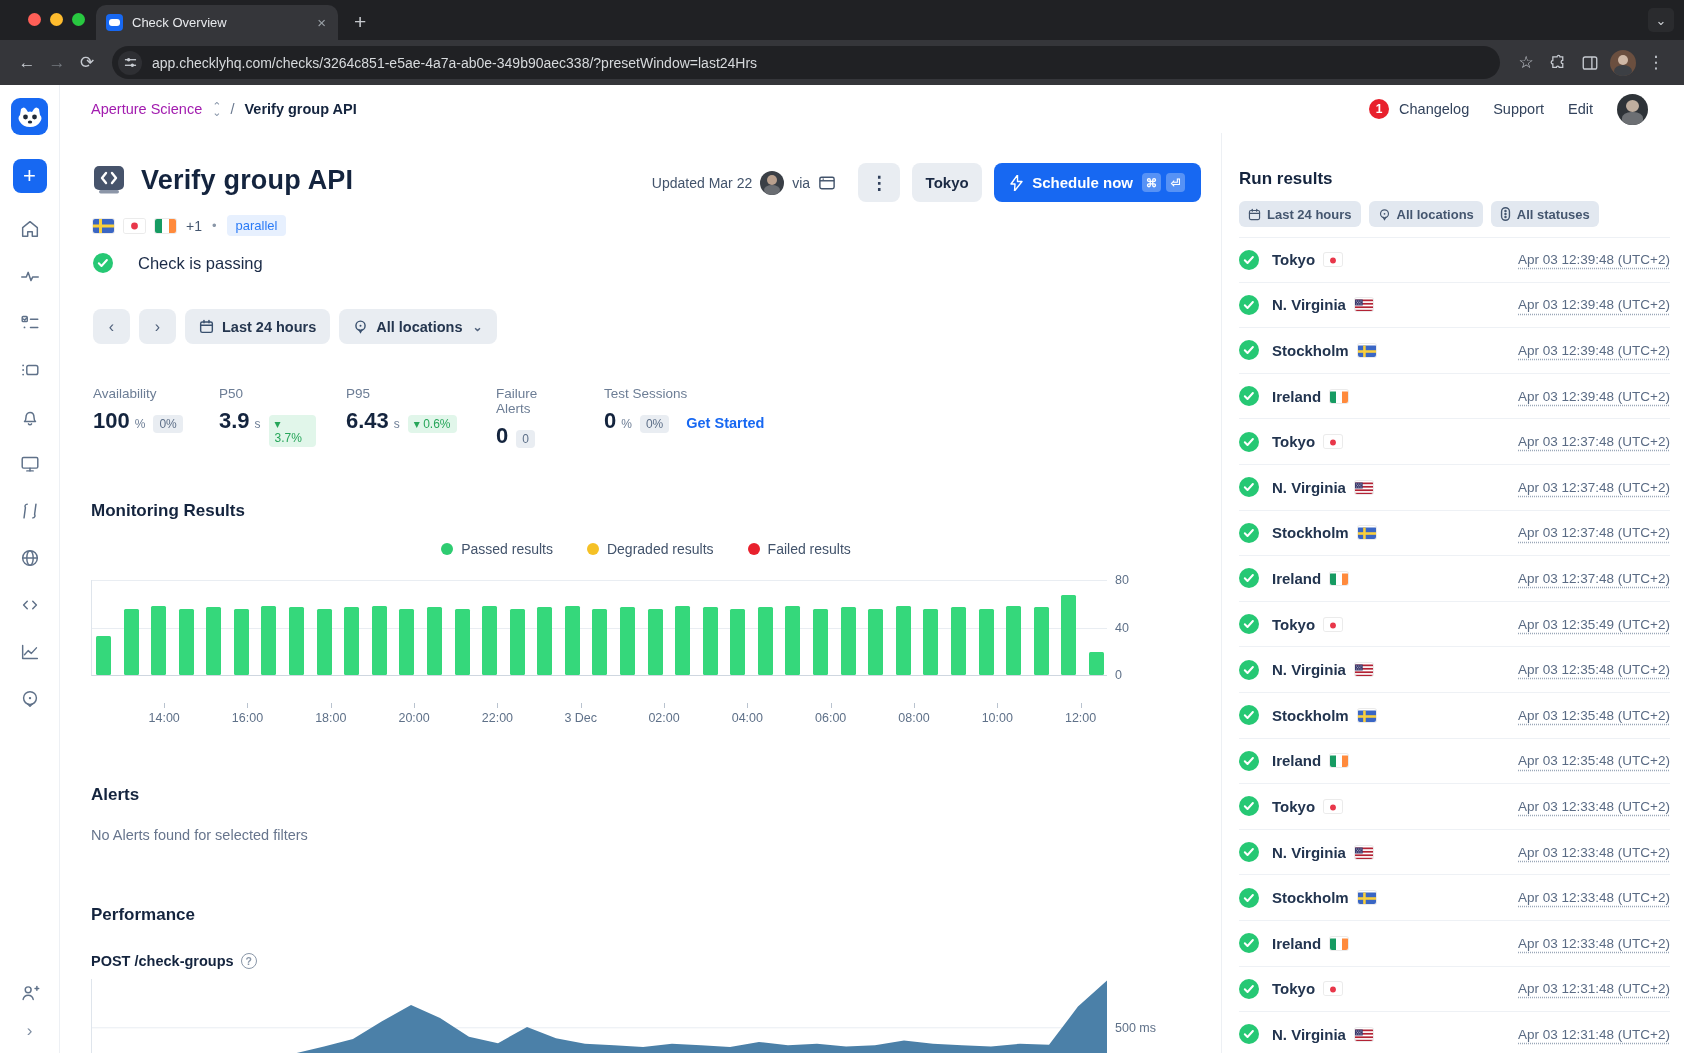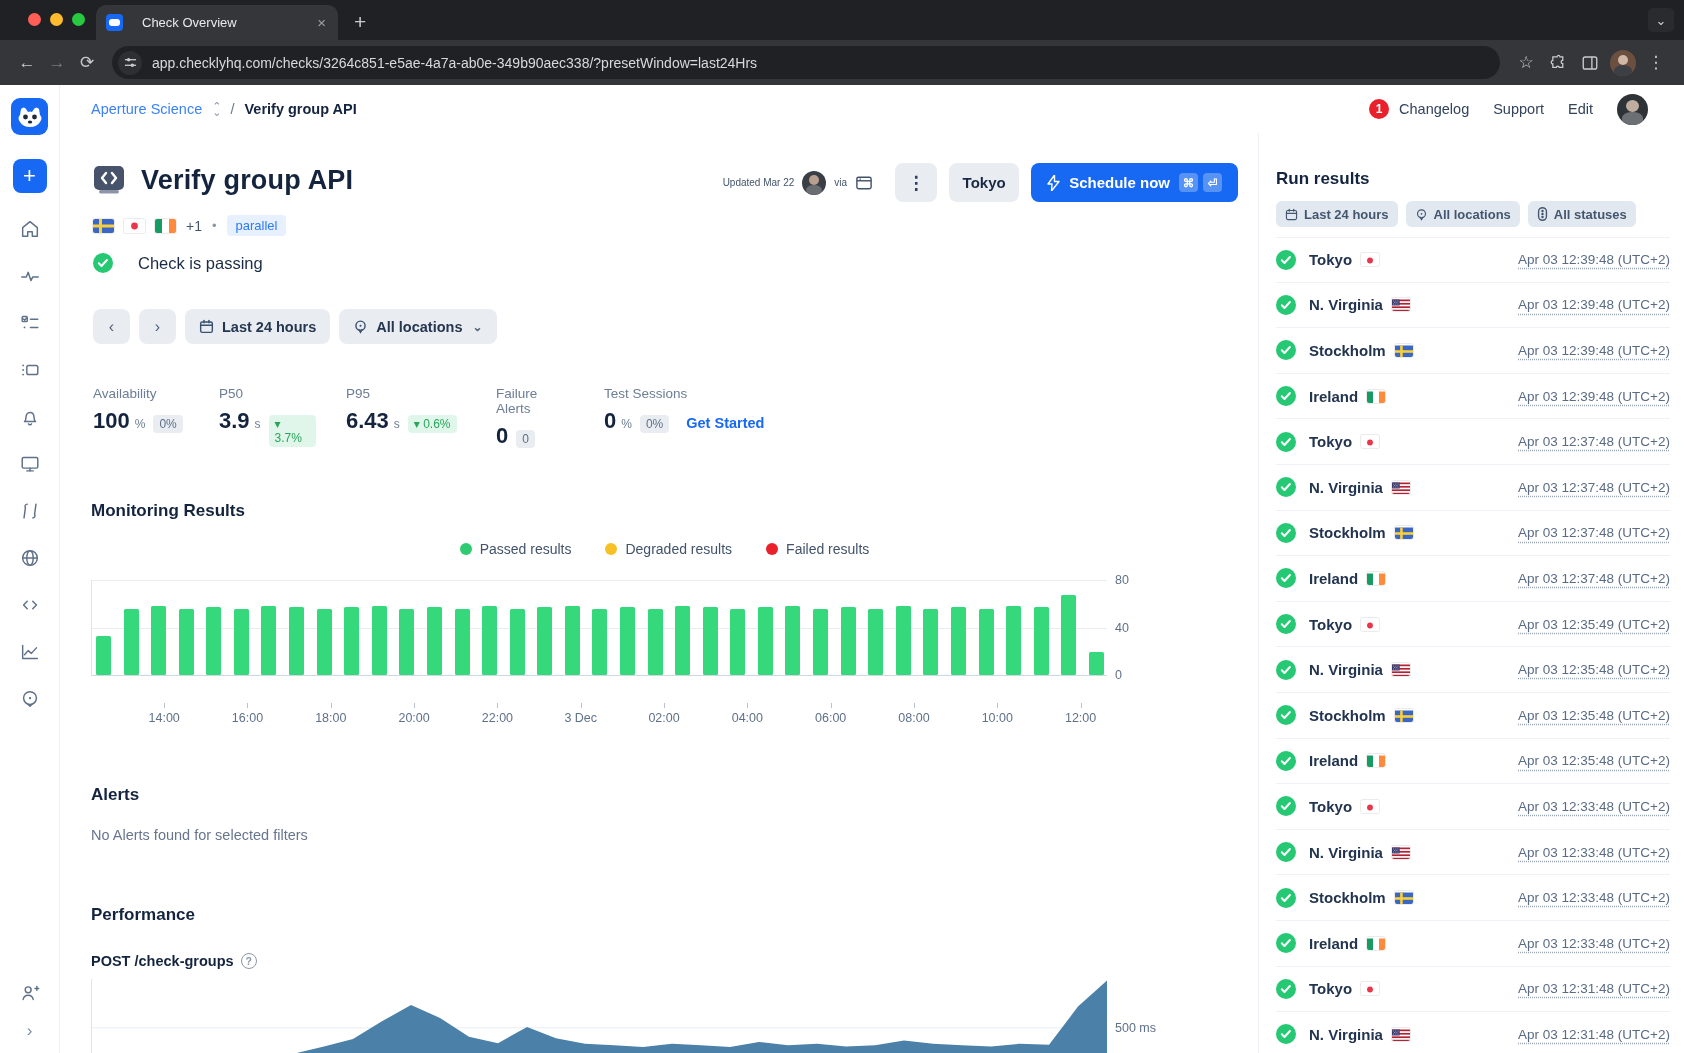--- a/index.html
+++ b/index.html
@@ -6,21 +6,21 @@
   html,body { width:1684px; height:1053px; overflow:hidden; background:#fff;
     font-family:"Liberation Sans", sans-serif; color:#1b2b47; }
 
   
   .chrome { background:#202124; }
   .tabstrip { height:40px; display:flex; align-items:flex-end; position:relative; }
   .traffic { position:absolute; left:28px; top:13px; display:flex; gap:9px; }
   .traffic i { width:13px; height:13px; border-radius:50%; display:block; }
   .t-red{background:#ff5f57}.t-yellow{background:#febc2e}.t-green{background:#28c840}
   .tab { margin-left:96px; height:35px; width:242px; background:#35363a;
-    border-radius:10px 10px 0 0; display:flex; align-items:center; padding:0 10px; gap:19px; }
+    border-radius:10px 10px 0 0; display:flex; align-items:center; padding:0 10px; gap:9px; }
   .favicon { width:17px; height:17px; border-radius:4px; background:#1768f2; position:relative; flex:none;}
   .favicon::after{content:""; position:absolute; left:3px; right:3px; top:5px; height:7px; border-radius:3px; background:#fff;}
   .tab-title { color:#e8eaed; font-size:13px; flex:1; white-space:nowrap; overflow:hidden; }
   .tab-close { color:#9aa0a6; font-size:15px; padding:0 2px; }
   .newtab { color:#c5c8cc; font-size:21px; margin:0 0 6px 16px; }
   .win-chevron { position:absolute; right:10px; top:8px; width:26px; height:24px; border-radius:5px;
     color:#cfd2d6; font-size:13px; display:flex; align-items:center; justify-content:center; background:#2a2b2e;}
   .toolbar { height:45px; background:#35363a; display:flex; align-items:center; padding:0 12px; }
   .nav-btn { width:30px; height:30px; display:flex; align-items:center; justify-content:center;
     color:#c7cbd1; font-size:17px; border-radius:50%; }
@@ -42,41 +42,41 @@
     display:flex; align-items:center; justify-content:center; margin-bottom:24px; font-weight:400;}
   .sicon { width:24px; height:24px; margin-bottom:23px; display:flex; align-items:center; justify-content:center; color:#5f7189;}
   .sicon svg { stroke:#5f7189; fill:none; stroke-width:1.6; stroke-linecap:round; stroke-linejoin:round; }
   .side-bottom { margin-top:auto; display:flex; flex-direction:column; align-items:center; }
   .side-bottom .sicon { margin-bottom:16px; }
   .collapse { color:#7e8da2; font-size:17px; }
 
   .workspace { flex:1; display:flex; flex-direction:column; min-width:0; }
   .topbar { height:48px; display:flex; align-items:center; justify-content:space-between; padding:0 36px 0 31px; flex:none;}
   .crumbs { display:flex; align-items:center; gap:10px; font-size:14.5px; }
-  .crumb-account { color:#3b82f6;text-align:center; }
+  .crumb-account { color:#a21caf;text-align:center; }
   .crumb-sel { color:#8795a9; font-size:11px; letter-spacing:-1px; display:flex; flex-direction:column; line-height:6px; }
   .crumb-sep { color:#69788f; }
   .crumb-page { color:#14243e; font-weight:700; }
   .top-nav { display:flex; align-items:center; gap:24px; font-size:14.5px; color:#33435c; }
   .badge-1 { width:20px; height:20px; border-radius:50%; background:#e8212d; color:#fff; font-size:12px; font-weight:700;
     display:inline-flex; align-items:center; justify-content:center; margin-right:-14px; }
   .u-avatar { width:31px; height:31px; border-radius:50%; background:#2e3338; position:relative; overflow:hidden; }
   .u-avatar::before{content:""; position:absolute; left:9px; top:6px; width:13px; height:12px; border-radius:50%; background:#bfae9f;}
   .u-avatar::after{content:""; position:absolute; left:5px; top:18px; width:21px; height:14px; border-radius:45%; background:#6c6f73;}
 
   .content { display:flex; flex:1; min-height:0; }
   .main { flex:1; padding:30px 20px 0 31px; min-width:0; }
 
   
   .title-row { display:flex; align-items:flex-start; justify-content:space-between; }
   .title-left { display:flex; align-items:center; gap:14px; }
   .check-type-ic { width:36px; height:34px; flex:none; }
   .page-title { font-size:27px; font-weight:700; color:#14243e; letter-spacing:.2px; }
   .title-right { display:flex; align-items:center; gap:12px; }
-  .updated { display:flex; align-items:center; gap:8px; color:#42536b; font-size:10px; margin-right:10px;}
+  .updated { display:flex; align-items:center; gap:8px; color:#42536b; font-size:14px; margin-right:10px;}
   .mini-avatar { width:24px; height:24px; border-radius:50%; background:#3a3f46; position:relative; overflow:hidden;}
   .mini-avatar::before{content:""; position:absolute; left:7px; top:4px; width:10px; height:10px; border-radius:50%; background:#b9a08e;}
   .mini-avatar::after{content:""; position:absolute; left:4px; top:14px; width:16px; height:10px; border-radius:50%; background:#6a6d72;}
   .btn { height:39px; border-radius:8px; display:inline-flex; align-items:center; justify-content:center;
     font-size:15px; font-weight:600; border:none; cursor:pointer; }
   .btn-gray { background:#e9edf2; color:#1b2a44; }
   .btn-kebab { width:42px; font-size:18px; letter-spacing:0; color:#30405c;}
   .btn-edit { width:70px; }
   .btn-blue { background:#1768f2; color:#fff; padding:16px 16px; gap:9px; }
   .kbd { width:19px; height:19px; border-radius:4px; background:rgba(255,255,255,.28); color:#fff;
@@ -138,21 +138,21 @@
   .performance { margin-top:62px; }
   .perf-endpoint { display:flex; align-items:center; gap:7px; margin-top:28px; font-size:14.5px; font-weight:700; color:#14243e; }
   .qmark { width:16px; height:16px; border-radius:50%; border:1.4px solid #8a97a8; color:#8a97a8; font-size:10.5px; font-weight:700;
     display:inline-flex; align-items:center; justify-content:center; }
   .pchart-wrap { position:relative; width:1016px; margin-top:10px; }
   .pplot { position:relative; height:130px; border-left:1px solid #dfe5ec; }
   .pplot svg { position:absolute; inset:0; width:100%; height:100%; }
   .pylab { position:absolute; right:-58px; font-size:12.5px; color:#5f7189; width:50px; }
 
   
-  .runpanel { width:426px; flex:none; border-left:1px solid #edf0f4; padding:36px 14px 16px 17px; overflow:hidden; }
+  .runpanel { width:463px; flex:none; border-left:1px solid #edf0f4; padding:36px 14px 16px 17px; overflow:hidden; }
   .run-title { font-size:17px; font-weight:700; color:#14243e; }
   .run-chips { display:flex; gap:8px; margin:12px 0 10px; }
   .rchip { height:26px; background:#e2e8f0; border-radius:6px; color:#44566f; font-size:13px; font-weight:600;
     display:inline-flex; align-items:center; gap:6px; padding:0 9px; }
   .rchip svg { stroke:#44566f; fill:none; stroke-width:1.6; stroke-linecap:round; }
   .run-row { height:45.6px; display:flex; align-items:center; border-bottom:1px solid #eef1f5; }
   .run-row:first-child { border-top:1px solid #eef1f5; }
   .run-check { width:20px; height:20px; flex:none; margin-right:13px; }
   .run-loc { font-size:15px; font-weight:600; color:#22344f; margin-right:9px; }
   .run-flag { width:18px; height:13px; border-radius:2px; overflow:hidden; box-shadow:0 0 0 1px rgba(0,0,0,.08); }

